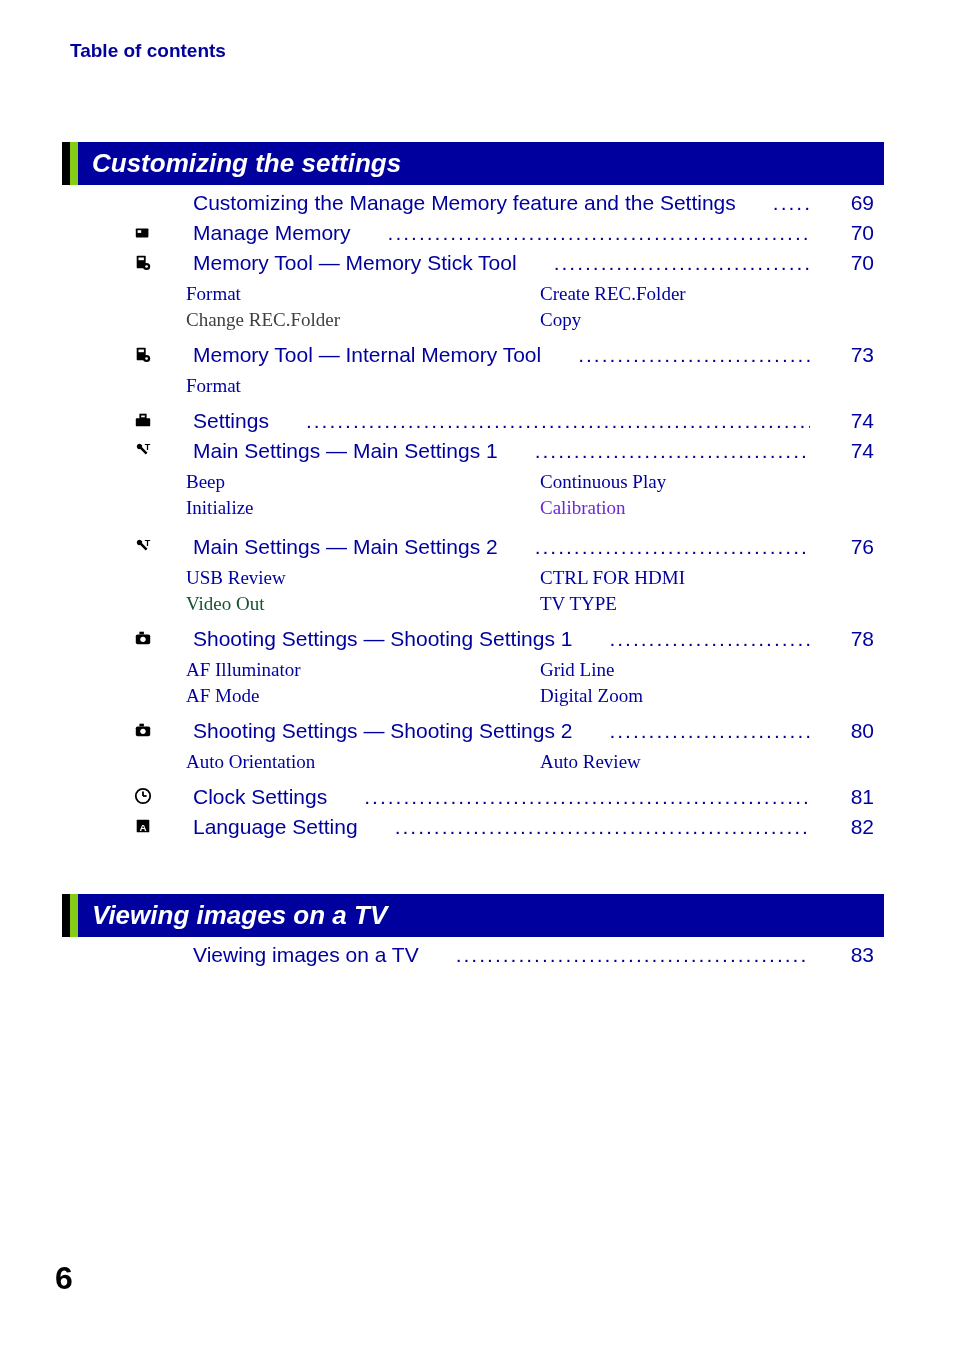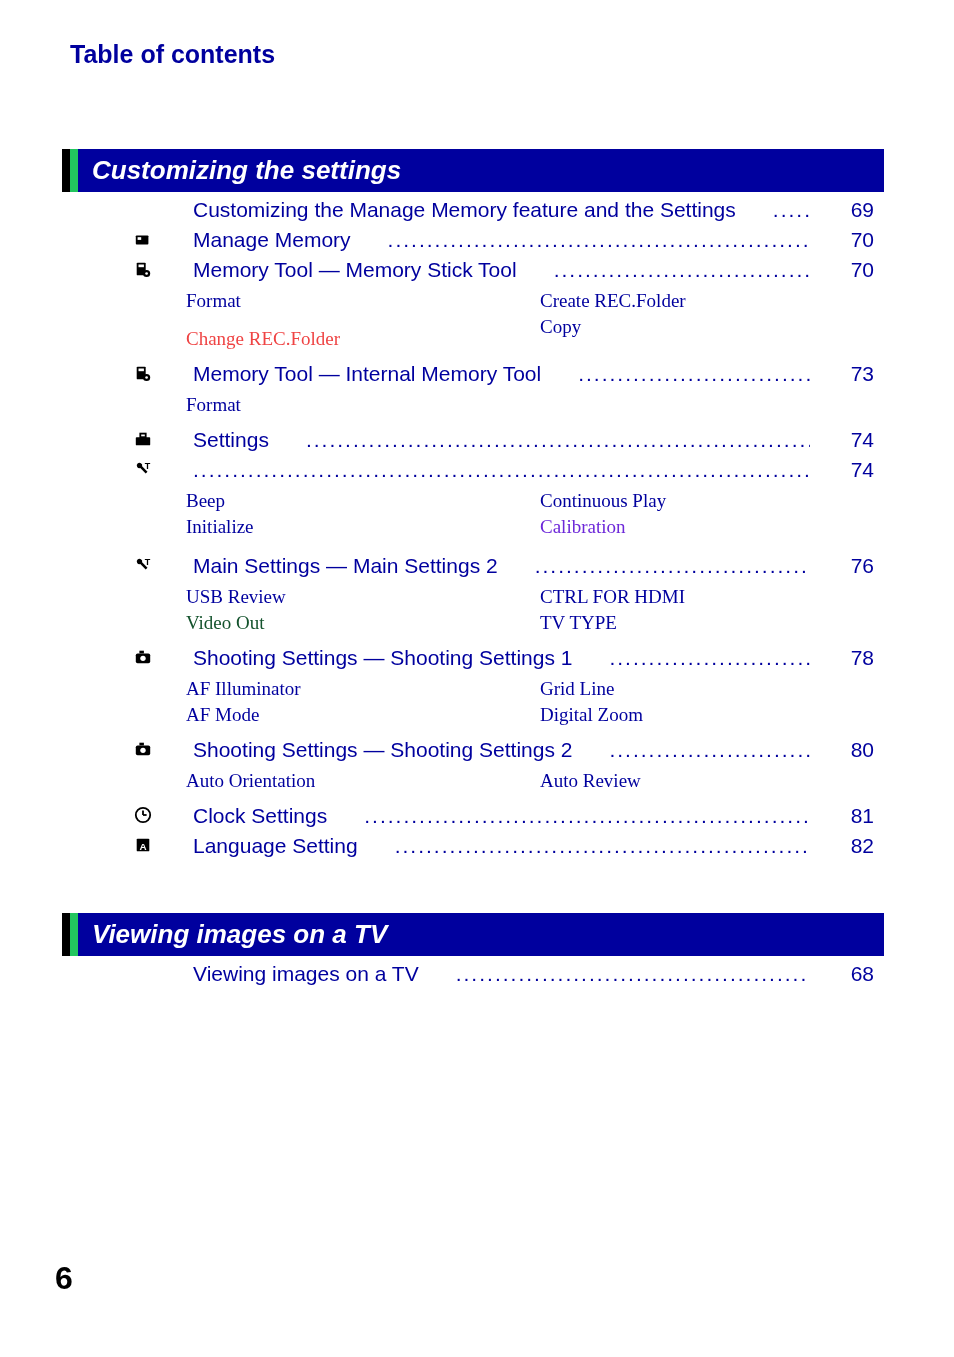--- a/index.html
+++ b/index.html
@@ -9,32 +9,32 @@
     background: #fff;
     width: 954px;
     height: 1357px;
     box-sizing: border-box;
     position: relative;
   }
   .header-text {
     color: #00009e;
     font-family: Arial, Helvetica, sans-serif;
     font-weight: bold;
-    font-size: 25px;
+    font-size: 19px;
     margin-bottom: 80px;
   }
   .section-header {
     background: #00009e;
     color: #fff;
     font-family: Arial, Helvetica, sans-serif;
     font-weight: bold;
     font-style: italic;
     font-size: 26px;
     padding: 6px 10px 6px 14px;
-    border-left: 8px solid #22c55e;
+    border-left: 8px solid #84cc16;
     box-shadow: -8px 0 0 #000;
   }
   .toc-body {
     margin-left: 60px;
     margin-right: 10px;
     margin-bottom: 55px;
   }
   .toc-line {
     display: flex;
     align-items: flex-start;
@@ -123,21 +123,21 @@
             <circle cx="14" cy="15" r="4" fill="#000"></circle>
             <circle cx="14" cy="15" r="1.5" fill="#fff"></circle>
           </svg></span>
         <span class="label">Memory Tool — Memory Stick Tool</span>
         <span class="dots"></span>
         <span class="pagenum">70</span>
       </div>
       <div class="sub-grid">
         <div class="sub-item" style="color: rgb(0, 0, 158);">Format</div>
         <div class="sub-item" style="color: rgb(0, 0, 158);">Create REC.Folder</div>
-        <div class="sub-item" style="color: #ef4444; margin-top: 12px;">Change REC.Folder</div>
+        <div class="sub-item" style="color: #404040;">Change REC.Folder</div>
         <div class="sub-item" style="color: rgb(0, 0, 158);">Copy</div>
       </div>
       <div class="toc-line link">
         <span class="icon"><svg class="ic" viewBox="0 0 20 20">
             <rect x="3" y="3" width="10" height="14" rx="1" fill="#000"></rect>
             <rect x="5" y="5" width="6" height="3" fill="#fff"></rect>
             <circle cx="14" cy="15" r="4" fill="#000"></circle>
             <circle cx="14" cy="15" r="1.5" fill="#fff"></circle>
           </svg></span>
         <span class="label">Memory Tool — Internal Memory Tool</span>
@@ -155,20 +155,21 @@
           </svg></span>
         <span class="label">Settings</span>
         <span class="dots"></span>
         <span class="pagenum">74</span>
       </div>
       <div class="toc-line link">
         <span class="icon"><svg class="ic" viewBox="0 0 20 20">
             <path d="M4 4 a3 3 0 0 0 3 5 l6 6 l2 -2 l-6 -6 a3 3 0 0 0 -5 -3 z" fill="#000"></path>
             <text x="12" y="10" font-size="10" font-weight="bold" fill="#000">T</text>
           </svg></span>
+        <span class="label">Main Settings — Main Settings 1</span>
         <span class="dots"></span>
         <span class="pagenum">74</span>
       </div>
       <div class="sub-grid">
         <div class="sub-item" style="color: rgb(0, 0, 158);">Beep</div>
         <div class="sub-item" style="color: rgb(0, 0, 158);">Continuous Play</div>
         <div class="sub-item" style="color: rgb(0, 0, 158);">Initialize</div>
         <div class="sub-item" style="color: #6d28d9;">Calibration</div>
         <div class="sub-item"></div>
       </div>
@@ -236,18 +237,18 @@
         <span class="dots"></span>
         <span class="pagenum">82</span>
       </div>
     </div>
     <div class="section-header">Viewing images on a TV</div>
     <div class="toc-body">
       <div class="toc-line link">
         <span class="icon"></span>
         <span class="label">Viewing images on a TV</span>
         <span class="dots"></span>
-        <span class="pagenum">68</span>
+        <span class="pagenum">83</span>
       </div>
     </div>
   </div>
 
 <div class="page-number">6</div>
 
 </body></html>

